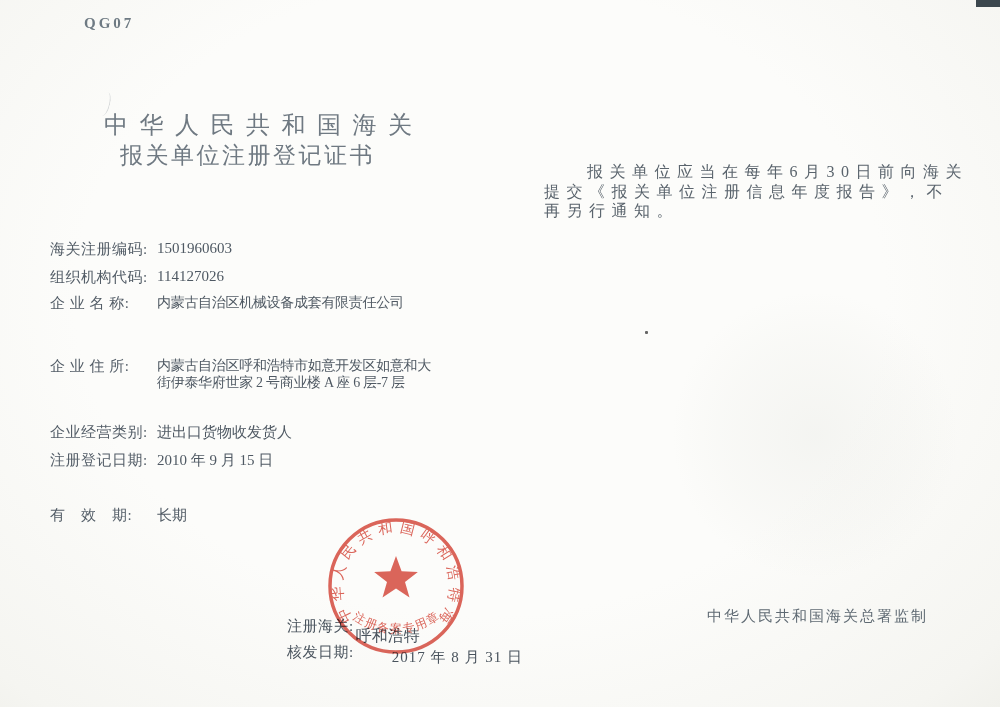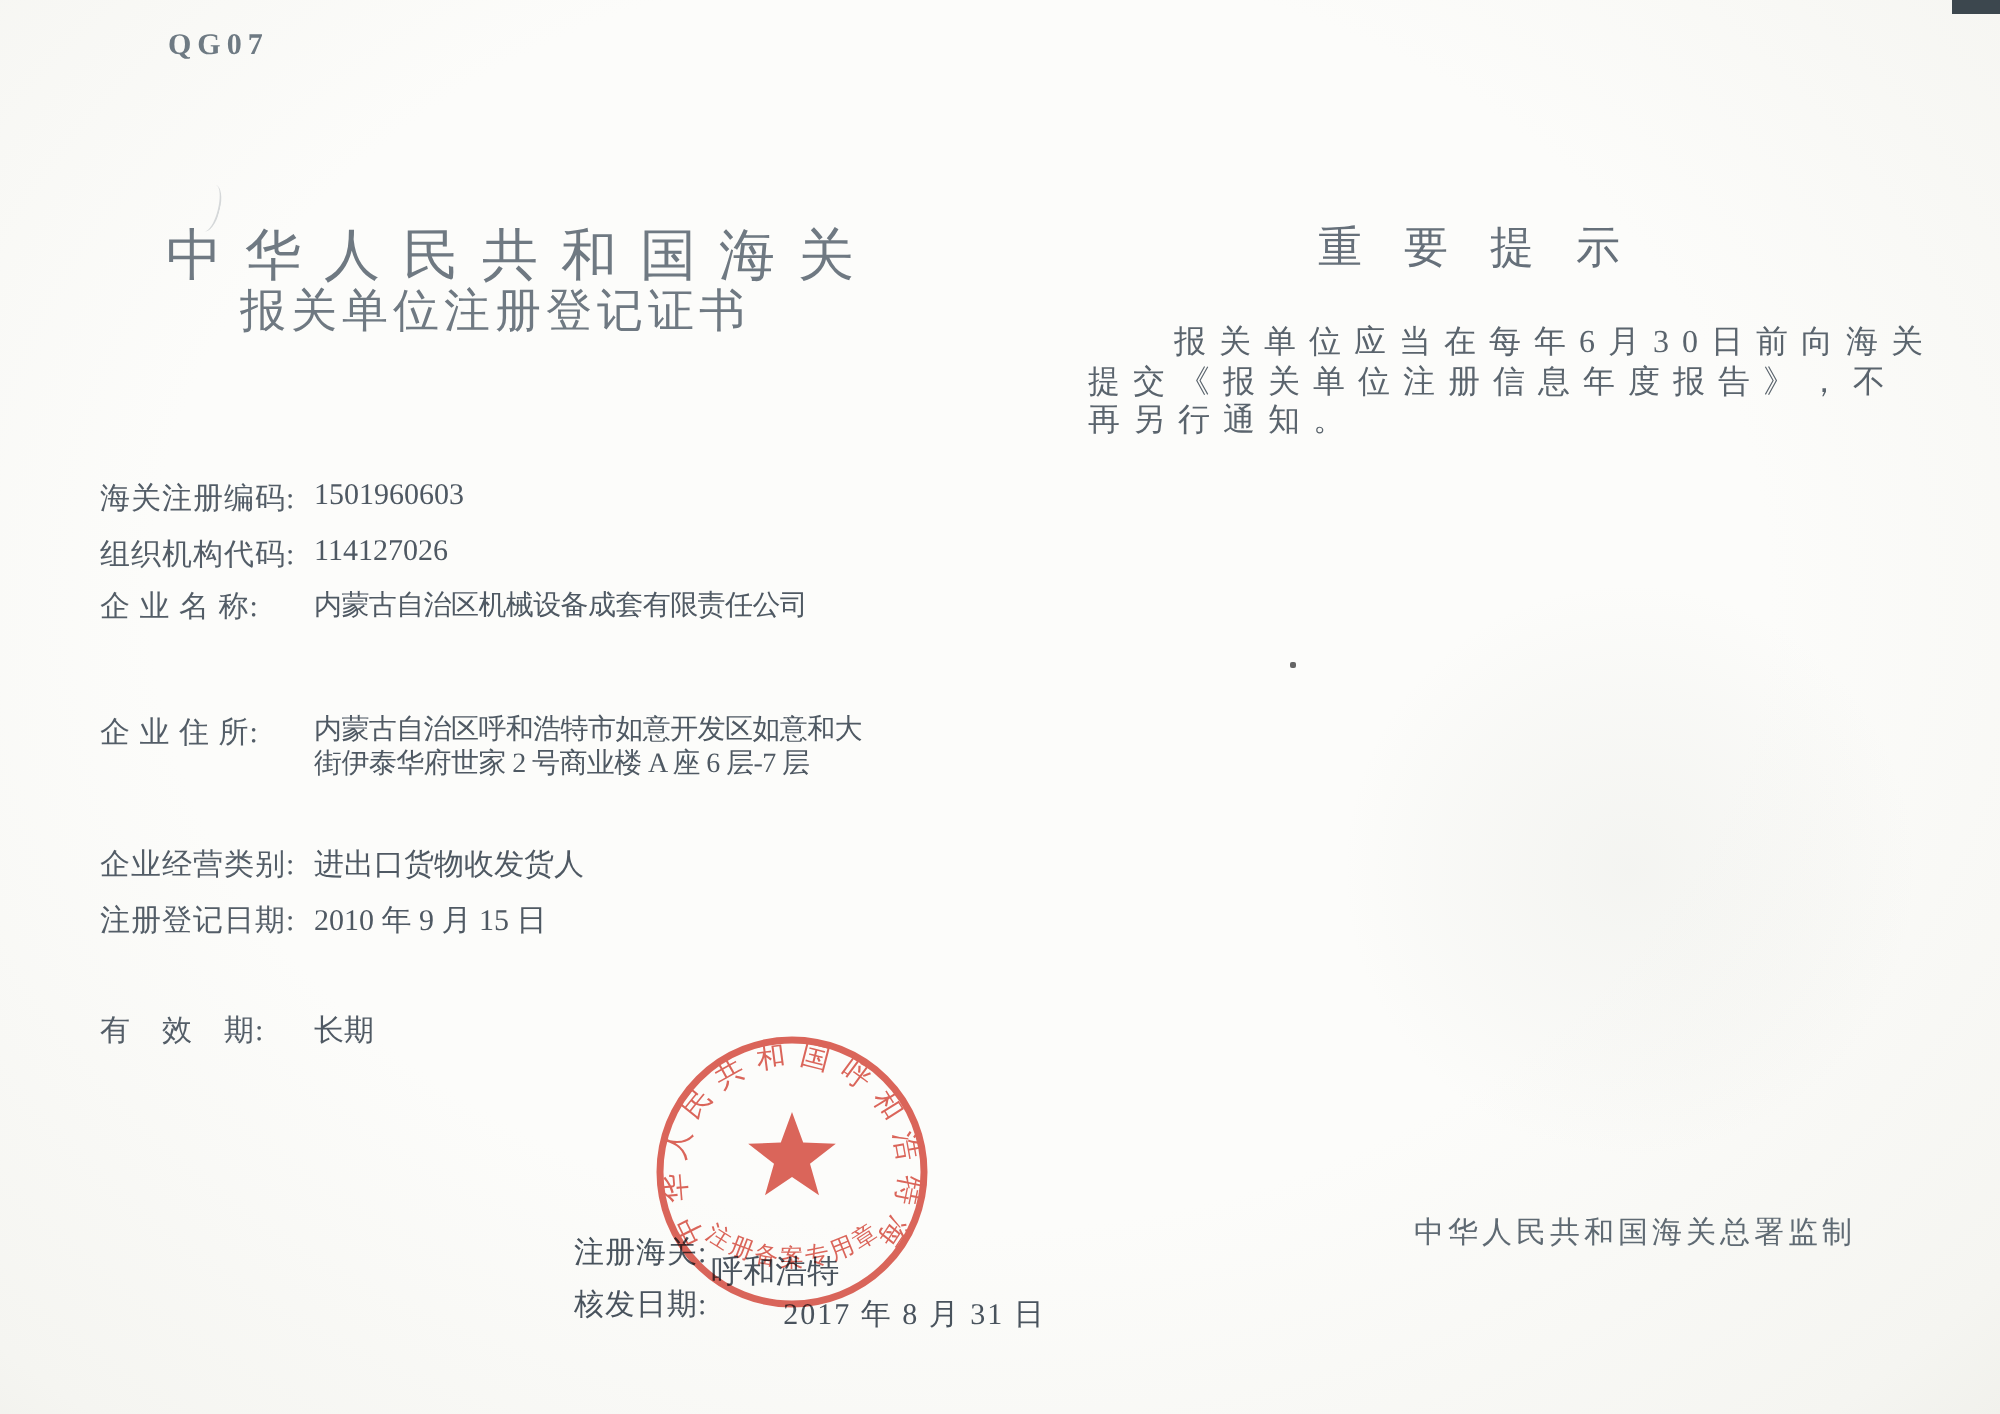--- a/index.html
+++ b/index.html
@@ -15,21 +15,21 @@
   }
   
   .corner-patch{position:absolute;top:0;right:0;width:24px;height:7px;background:#3c474e;}
   .speck{position:absolute;left:645px;top:331px;width:3px;height:3px;background:#4a4a4a;border-radius:1px;opacity:.85;}
   .hair-mark{position:absolute;left:100px;top:92px;width:9px;height:24px;border-right:1px solid #b7bcc0;border-radius:50%;transform:rotate(14deg);opacity:.55;}
   .watermark{position:absolute;left:670px;top:290px;width:290px;height:290px;
     background:radial-gradient(circle at 50% 50%, rgba(186,190,178,0.12) 0%, rgba(186,190,178,0.05) 45%, rgba(186,190,178,0) 70%);}
   
   .form-code{position:absolute;left:48px;top:15px;font-size:15px;font-weight:bold;letter-spacing:3px;color:#6e7a83;margin-left:36px;}
   
-  .title-1{position:absolute;left:83px;top:109px;font-size:28px;letter-spacing:11.5px;color:#6f7982;white-space:nowrap;}
+  .title-1{position:absolute;left:104px;top:109px;font-size:24px;letter-spacing:11.5px;color:#6f7982;white-space:nowrap;}
   .title-2{position:absolute;left:120px;top:140px;font-size:23px;letter-spacing:2.5px;color:#6f7982;white-space:nowrap;}
   .field-row{position:absolute;left:50px;display:flex;align-items:flex-start;white-space:nowrap;}
   .field-label{width:107px;flex:0 0 107px;font-size:15px;letter-spacing:.5px;color:#535d67;}
   .field-value{font-size:15px;color:#4f5963;}
   .field-value.small{font-size:14px;letter-spacing:-0.3px;}
   .addr-line{font-size:14px;letter-spacing:-0.3px;color:#4f5963;line-height:17px;}
   
   .notice-title{position:absolute;left:659px;top:109px;font-size:22px;letter-spacing:21px;color:#66707a;white-space:nowrap;}
   .notice-body{position:absolute;left:544px;top:162px;color:#5a646d;}
   .notice-line{font-size:16px;letter-spacing:6.5px;line-height:19.5px;white-space:nowrap;}
@@ -85,21 +85,20 @@
   </div>
   <div class="field-row" style="top:451px">
     <span class="field-label">注册登记日期:</span>
     <span class="field-value">2010 年 9 月 15 日</span>
   </div>
   <div class="field-row" style="top:506px">
     <span class="field-label">有　效　期:</span>
     <span class="field-value">长期</span>
   </div>
 
-  <div class="notice-title">重要提示</div>
   <div class="notice-body">
     <div class="notice-line indent">报关单位应当在每年6月30日前向海关</div>
     <div class="notice-line">提交《报关单位注册信息年度报告》，不</div>
     <div class="notice-line">再另行通知。</div>
   </div>
 
   <div class="reg-row" style="left:287px;top:586px">
     <span class="lbl">注册海关:</span>
     <span class="val">呼和浩特</span>
   </div>

